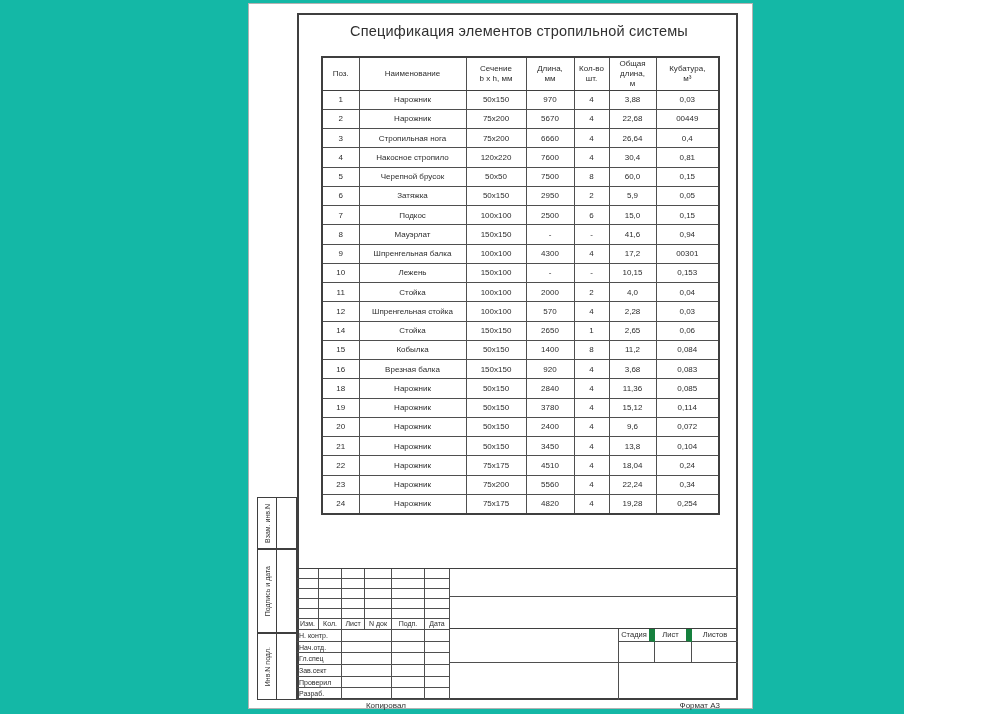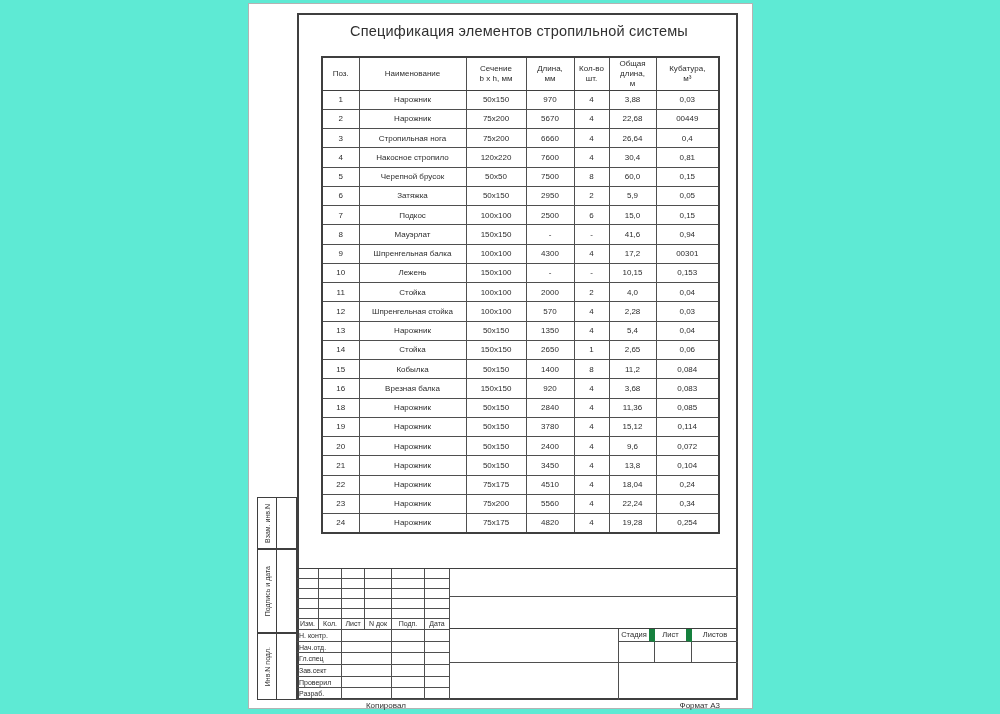--- a/index.html
+++ b/index.html
@@ -1,20 +1,20 @@
 <!DOCTYPE html>
 <html><head>
 <meta charset="utf-8">
 <style>
   html, body { margin: 0; padding: 0; background: #ffffff; }
   * { box-sizing: border-box; }
   #canvas {
-    position: relative; width: 1000px; height: 714px;
+    position: relative; width: 904px; height: 714px;
     font-family: "Liberation Sans", "DejaVu Sans", sans-serif;
-    color: #2d2d2d; background: #5eead4; overflow: hidden;
+    color: #2d2d2d; background: #14b8a6; overflow: hidden;
   }
   
   #sheet {
     position: absolute; left: 248px; top: 3px; width: 505px; height: 706px;
     background: #fff; border: 1px solid #b3b3b3;
   }
   
   #frame {
     position: absolute; left: 297px; top: 13px; width: 441px; height: 687px;
     border: 2px solid #3f3f3f;
@@ -255,29 +255,20 @@
         <tr>
           <td>12</td>
           <td>Шпренгельная стойка</td>
           <td>100x100</td>
           <td>570</td>
           <td>4</td>
           <td>2,28</td>
           <td>0,03</td>
         </tr>
         <tr>
-          <td>13</td>
-          <td>Нарожник</td>
-          <td>50x150</td>
-          <td>1350</td>
-          <td>4</td>
-          <td>5,4</td>
-          <td>0,04</td>
-        </tr>
-        <tr>
           <td>14</td>
           <td>Стойка</td>
           <td>150x150</td>
           <td>2650</td>
           <td>1</td>
           <td>2,65</td>
           <td>0,06</td>
         </tr>
         <tr>
           <td>15</td>

